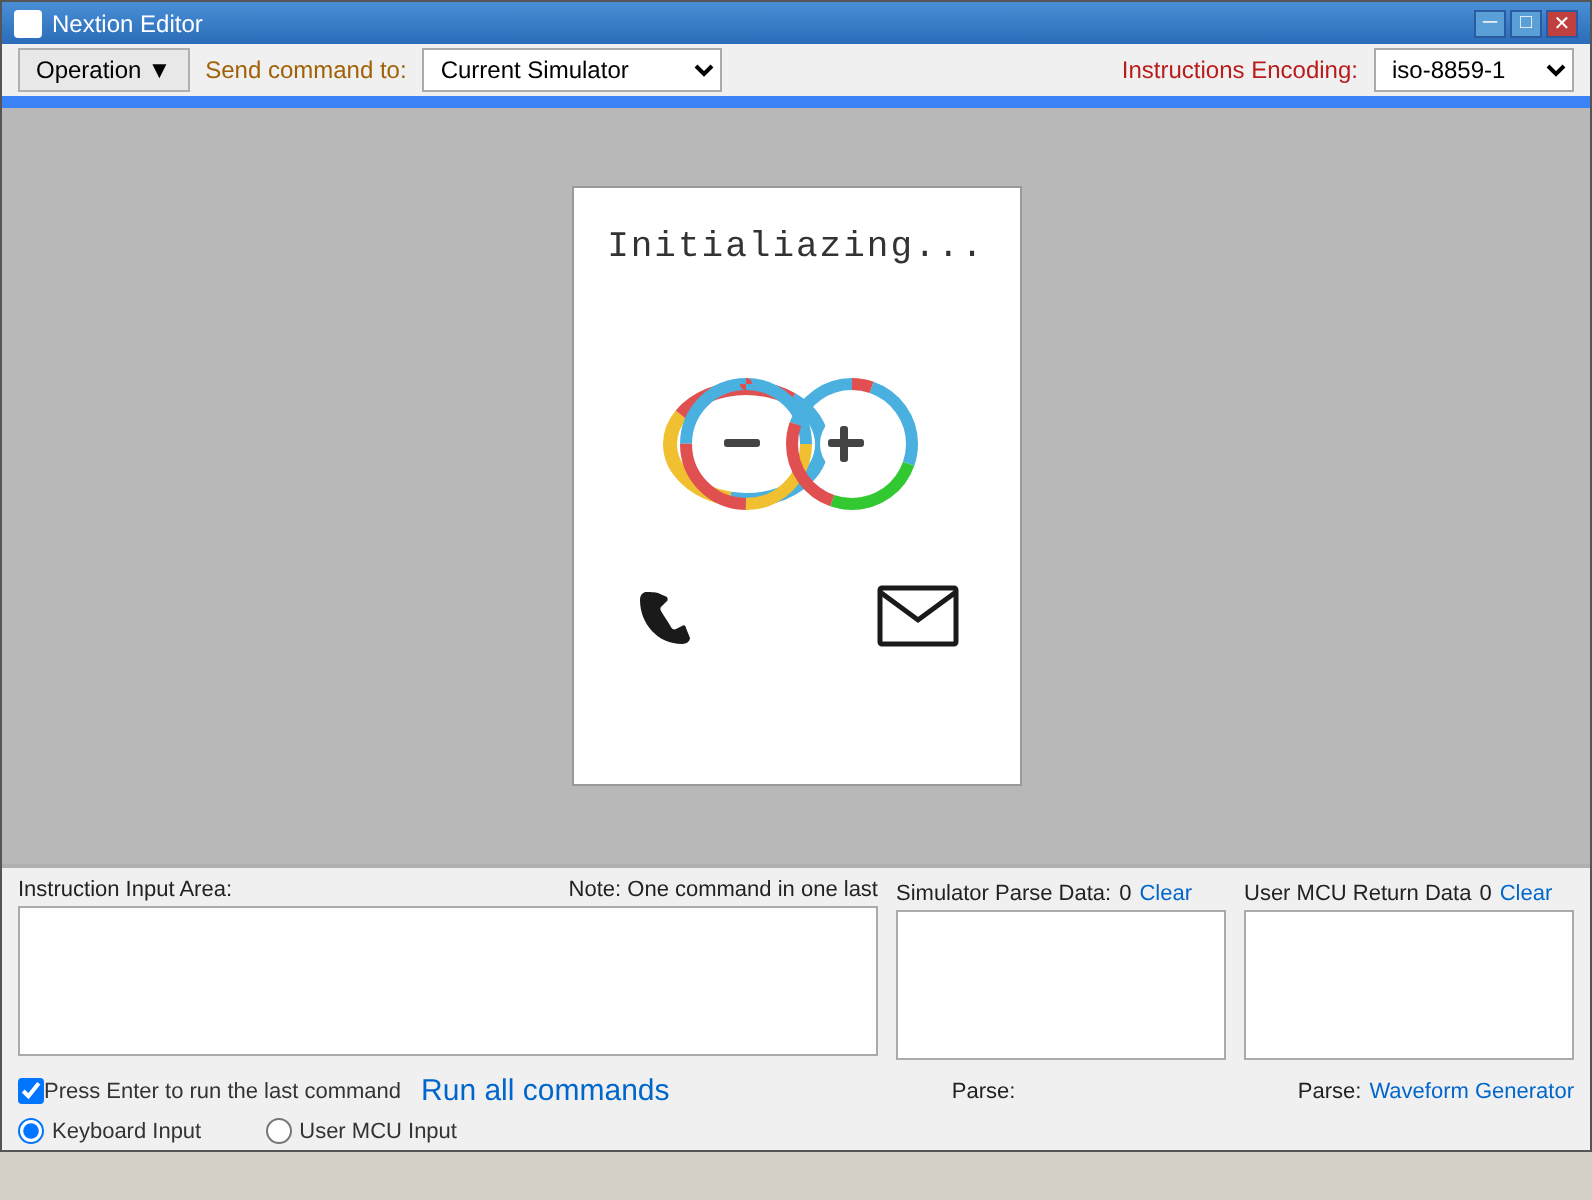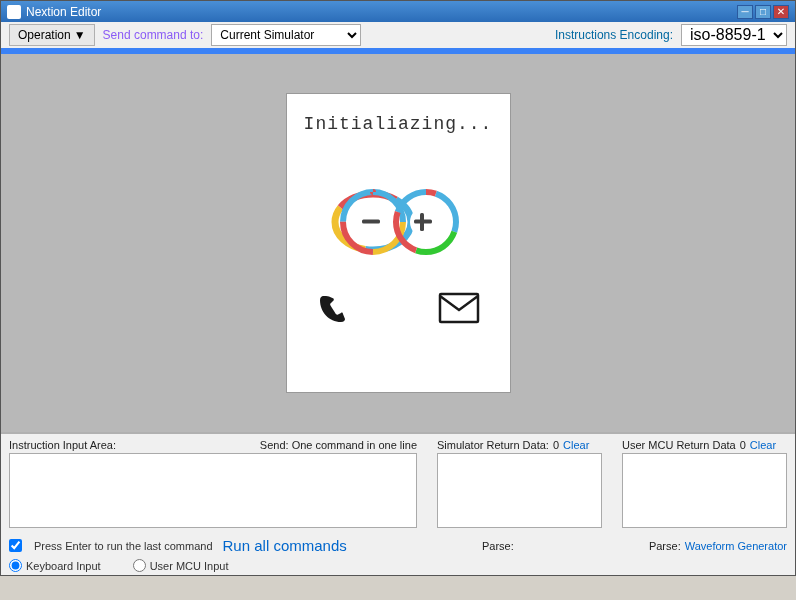--- a/index.html
+++ b/index.html
@@ -45,36 +45,36 @@
       background: #e8e8e8;
       border: 1px solid #b0b0b0;
       padding: 2px 8px;
       font-size: 12px;
       cursor: pointer;
       display: flex;
       align-items: center;
       gap: 3px;
       height: 22px;
     }
-    .toolbar-label { font-size: 12px; color: #8b5cf6; }
+    .toolbar-label { font-size: 12px; color: #a16207; }
     .toolbar-select {
       height: 22px;
       border: 1px solid #aaa;
       background: white;
       font-size: 12px;
       padding: 0 4px;
       min-width: 150px;
     }
     .toolbar-spacer { flex: 1; }
-    .encoding-label { font-size: 12px; color: #0369a1; }
+    .encoding-label { font-size: 12px; color: #b91c1c; }
     .encoding-select {
       height: 22px;
       border: 1px solid #aaa;
       background: white;
-      font-size: 16px;
+      font-size: 12px;
       padding: 0 4px;
       min-width: 100px;
     }
 
     
     .main-area {
       background: #b8b8b8;
       height: 390px;
       display: flex;
       align-items: center;
@@ -113,21 +113,21 @@
     .sim-icons {
       display: flex;
       justify-content: space-between;
       width: 100%;
       padding: 0 20px;
     }
     .clear-link { font-size: 11px; color: #0066cc; cursor: pointer; text-decoration: none; }
     .checkbox-label {
       display: flex;
       align-items: center;
-      gap: 12px;
+      gap: 0;
       font-size: 11px;
       color: #333;
     }
     .checkbox-input { width: 13px; height: 13px; }
     .run-all-link { font-size: 15px; color: #0066cc; cursor: pointer; text-decoration: none; }
     .radio-label {
       display: flex;
       align-items: center;
       gap: 4px;
       font-size: 11px;
@@ -149,22 +149,22 @@
       background: #f0f0f0;
       border-top: 2px solid #b0b0b0;
       padding: 5px 8px 3px 8px;
       display: flex;
       flex-direction: column;
       gap: 3px;
     }
 
     .bottom-top-row {
       display: flex;
-      gap: 20px;
-      align-items: flex-start;
+      gap: 9px;
+      align-items: center;
     }
 
     .instruction-box {
       width: 100%;
       height: 75px;
       border: 1px solid #aaa;
       background: white;
       resize: none;
       font-size: 11px;
       padding: 2px;
@@ -270,30 +270,30 @@
     </div>
   </div>
 
   <div class="bottom-section">
 
     <div class="bottom-top-row">
 
       <div style="flex:1; display:flex; flex-direction:column;">
         <div style="display:flex; justify-content:space-between; align-items:center; margin-bottom:2px;">
           <span style="font-size:11px;color:#222;">Instruction Input Area:</span>
-          <span style="font-size:11px;color:#222;">Send: One command in one line</span>
+          <span style="font-size:11px;color:#222;">Note: One command in one last</span>
         </div>
         <div style="position:relative;">
           <textarea class="instruction-box" style=""></textarea>
         </div>
       </div>
 
       <div style="width:165px; display:flex; flex-direction:column;">
         <div style="display:flex; align-items:center; gap:4px; margin-bottom:2px;">
-          <span style="font-size:11px;color:#222;">Simulator Return Data:</span>
+          <span style="font-size:11px;color:#222;">Simulator Parse Data:</span>
           <span style="font-size:11px;color:#222;">0</span>
           <a class="clear-link" href="#">Clear</a>
         </div>
         <textarea class="sim-data-box" style="width: 165px;"></textarea>
       </div>
 
       <div style="width:165px; display:flex; flex-direction:column;">
         <div style="display:flex; align-items:center; gap:4px; margin-bottom:2px;">
           <span style="font-size:11px;color:#222;">User MCU Return Data</span>
           <span style="font-size:11px;color:#222;">0</span>

